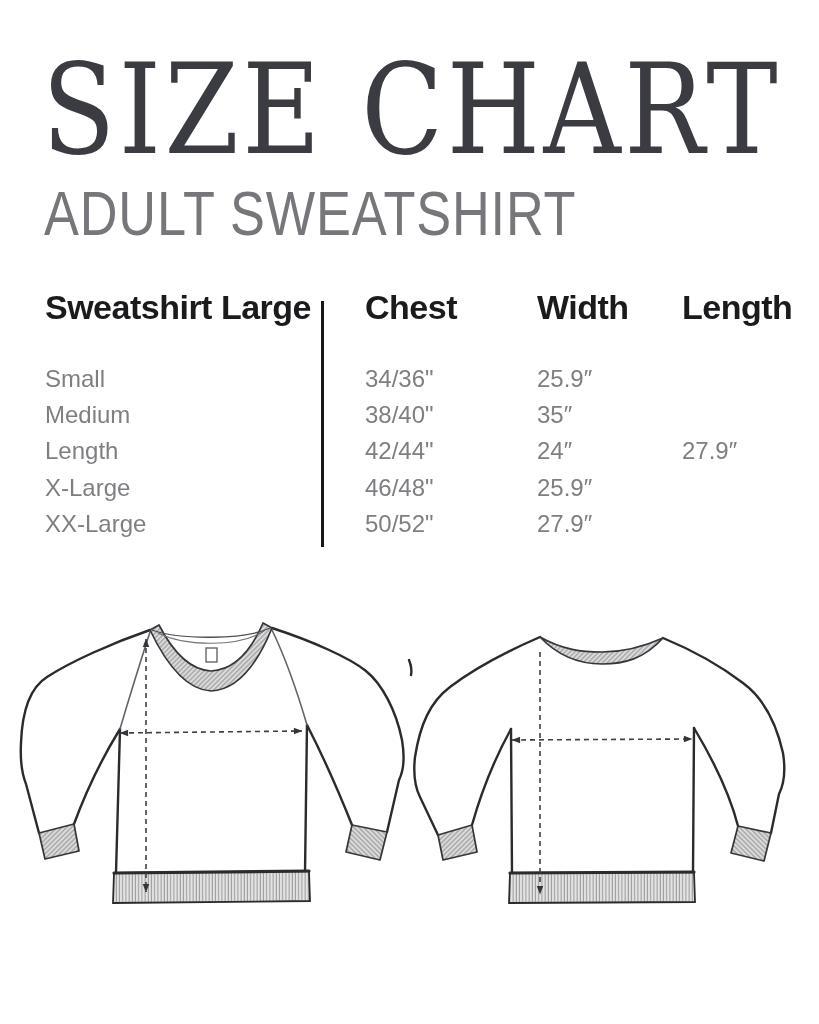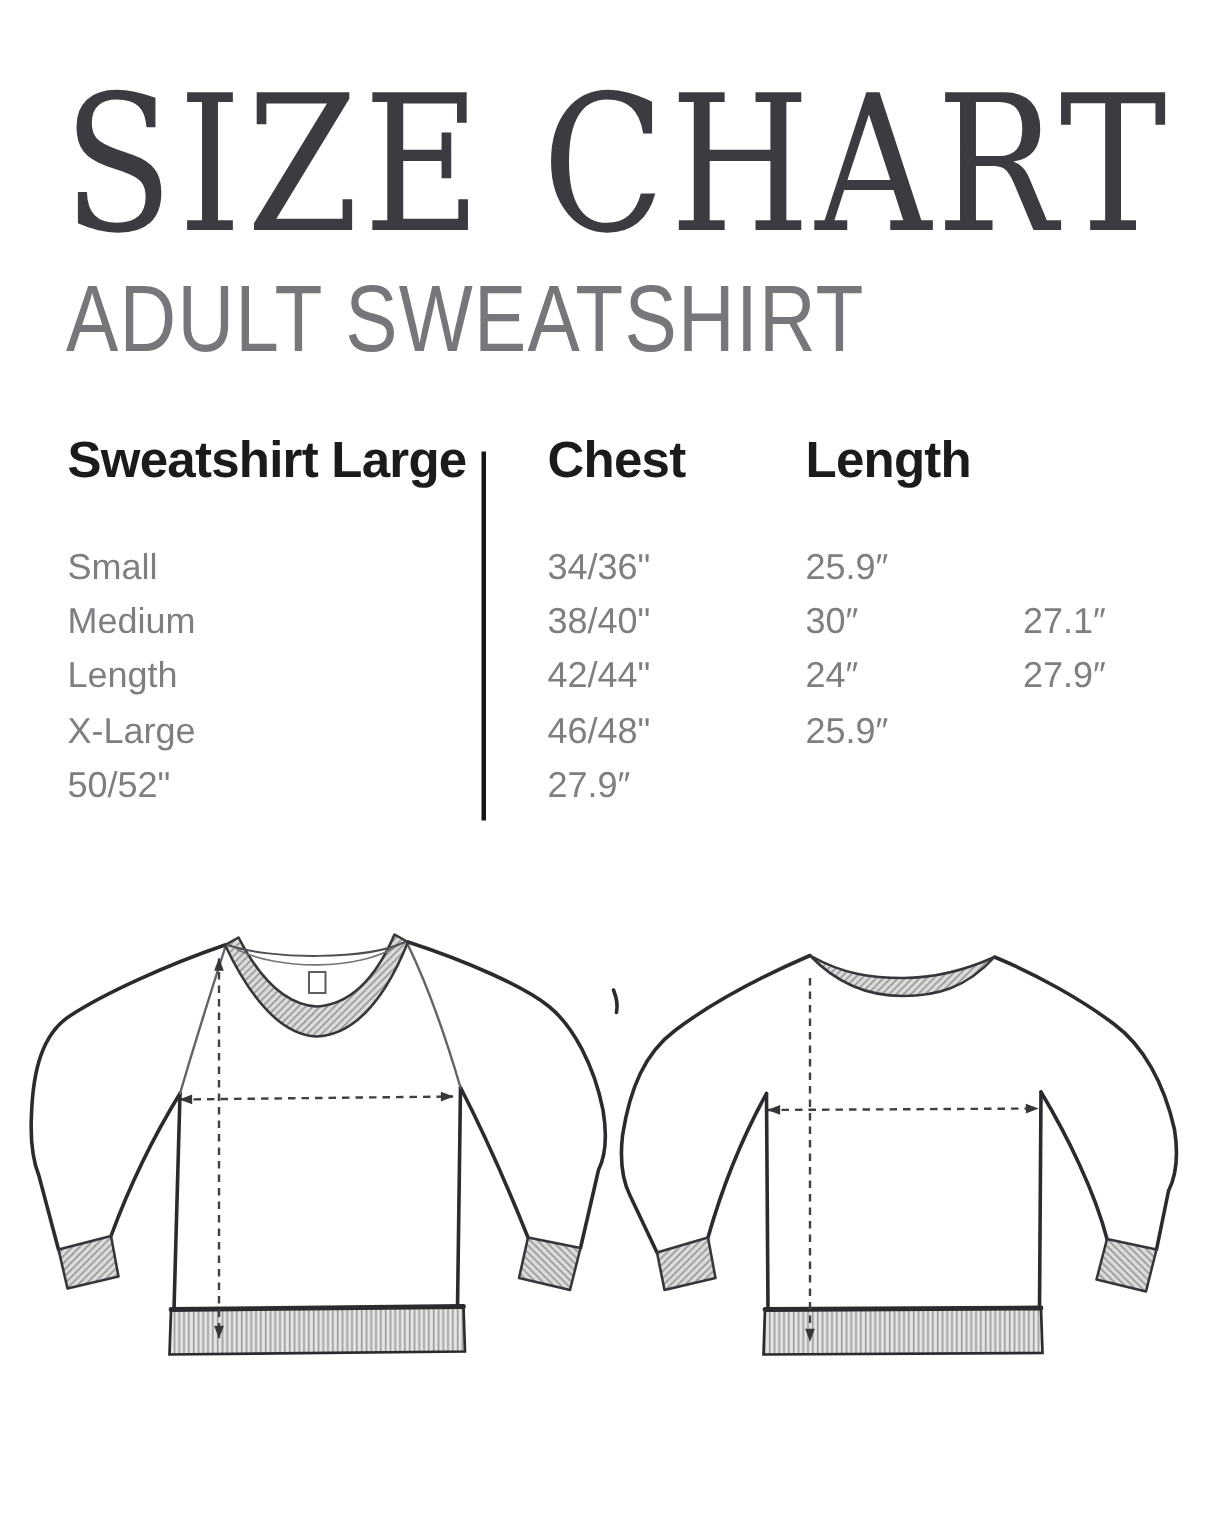--- a/index.html
+++ b/index.html
@@ -79,47 +79,48 @@
   </defs>
 </svg>
 
 <h1 class="page-title">SIZE CHART</h1>
 <h2 class="page-subtitle">ADULT SWEATSHIRT</h2>
 
 <div class="size-table">
   <div class="t-row t-head">
     <span>Sweatshirt Large</span>
     <span>Chest</span>
+    <span>Width</span>
     <span>Length</span>
   </div>
   <div class="col-divider"></div>
   <div class="t-body">
     <div class="t-row">
       <span>Small</span>
       <span>34/36"</span>
       <span>25.9″</span>
     </div>
     <div class="t-row">
       <span>Medium</span>
       <span>38/40"</span>
-      <span>30″</span>
-      <span>27.1″</span>
+      <span>35″</span>
     </div>
     <div class="t-row">
       <span>Length</span>
       <span>42/44"</span>
       <span>24″</span>
       <span>27.9″</span>
     </div>
     <div class="t-row">
       <span>X-Large</span>
       <span>46/48"</span>
       <span>25.9″</span>
     </div>
     <div class="t-row">
+      <span>XX-Large</span>
       <span>50/52"</span>
       <span>27.9″</span>
     </div>
   </div>
 </div>
 
 <svg class="diagram front" viewBox="0 0 420 434">
 
   <path class="fillw" d="M120,139 L150,40 L272,38 L307,135 L305,283 L116,283 Z"></path>
   <path class="fillw" d="M150,40 C112,53 70,72 47,87 C28,99 22,124 21,153 C20,172 22,184 26,194 L39,243 L74,234 C88,196 104,165 120,139 Z"></path>

